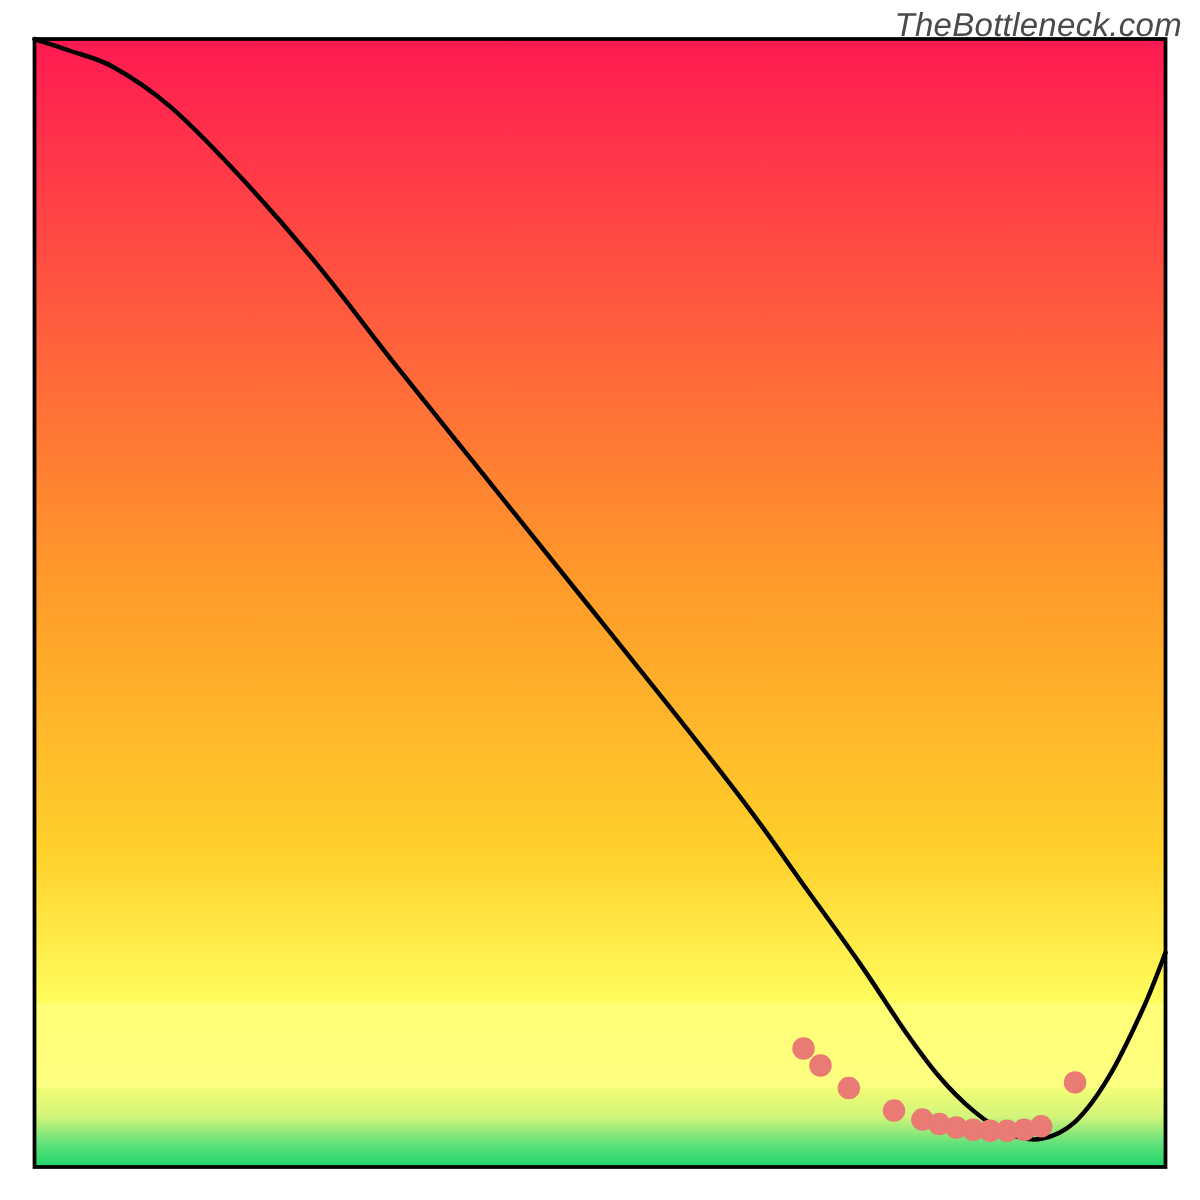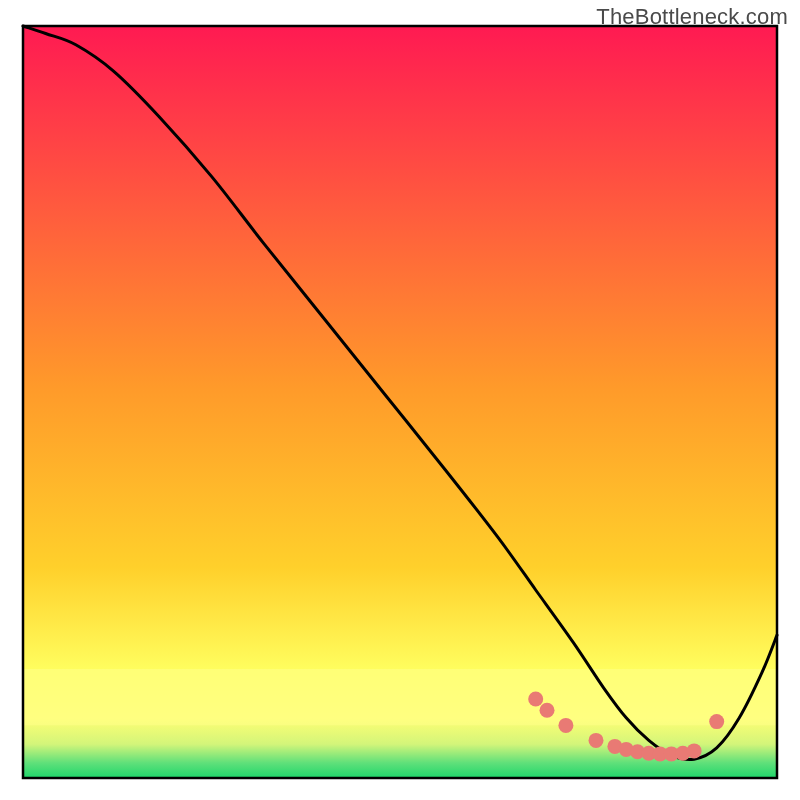--- a/index.html
+++ b/index.html
@@ -7,20 +7,21 @@
     padding: 0;
     width: 800px;
     height: 800px;
     background: #ffffff;
     font-family: Arial, Helvetica, sans-serif;
   }
   .container {
     position: relative;
     width: 800px;
     height: 800px;
+    font-style: italic;
   }
   .watermark {
     position: absolute;
     top: 4px;
     right: 12px;
     color: #4a4a4a;
     font-size: 22px;
     letter-spacing: 0.2px;
     z-index: 10;
   }

